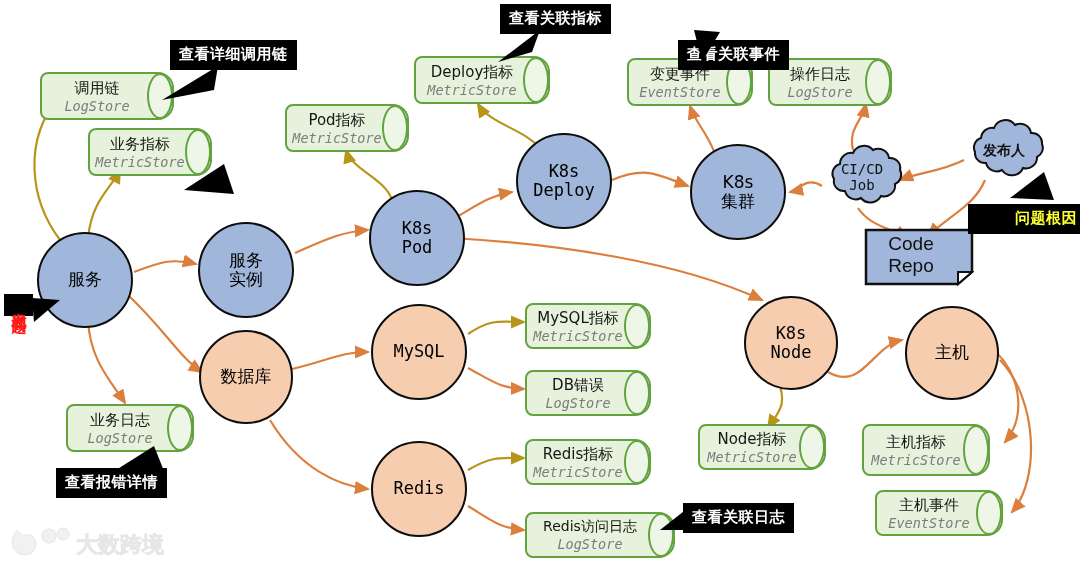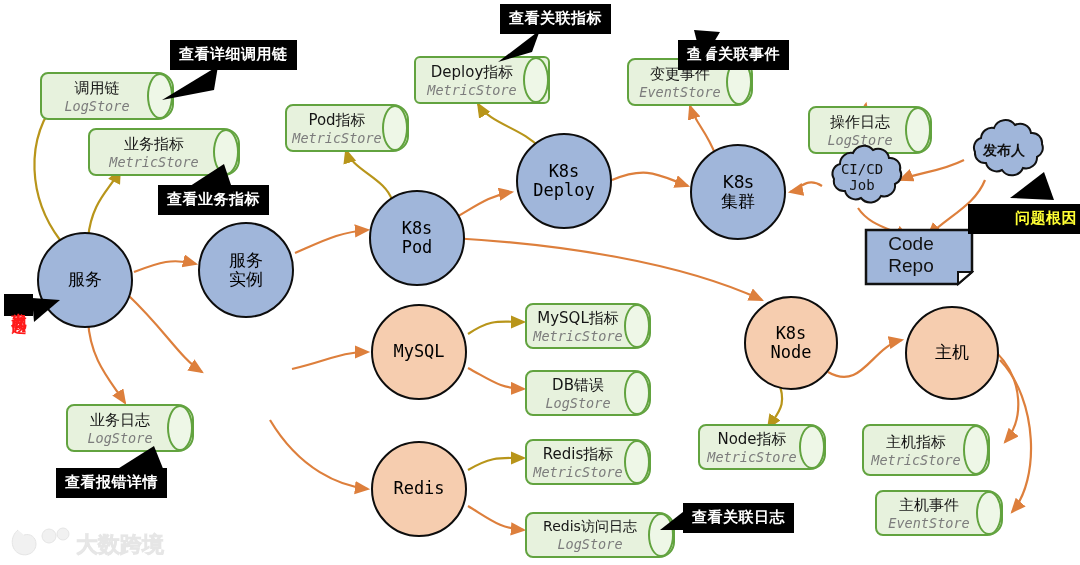--- a/index.html
+++ b/index.html
@@ -121,21 +121,21 @@
   </svg>
 
   <div class="cyl" style="left:40px;top:72px;width:134px;height:48px;">
     <div class="cap"></div>
     <div class="txt">
       <div class="t1 han">调用链</div>
       <div class="t2">LogStore</div>
     </div>
   </div>
 
-  <div class="cyl" style="left:88px;top:128px;width:152px;height:48px;padding-left:33px;">
+  <div class="cyl" style="left:88px;top:128px;width:124px;height:48px;padding-left:33px;">
     <div class="cap"></div>
     <div class="txt">
       <div class="t1 han">业务指标</div>
       <div class="t2">MetricStore</div>
     </div>
   </div>
 
   <div class="cyl" style="left:66px;top:404px;width:128px;height:48px;">
     <div class="cap"></div>
     <div class="txt">
@@ -145,37 +145,37 @@
   </div>
 
   <div class="cyl" style="left:285px;top:104px;width:124px;height:48px;">
     <div class="cap"></div>
     <div class="txt">
       <div class="t1 han">Pod指标</div>
       <div class="t2">MetricStore</div>
     </div>
   </div>
 
-  <div class="cyl" style="left:414px;top:56px;width:136px;height:48px;border-radius:6px;">
+  <div class="cyl" style="left:414px;top:56px;width:136px;height:48px;">
     <div class="cap"></div>
     <div class="txt">
       <div class="t1 han">Deploy指标</div>
       <div class="t2">MetricStore</div>
     </div>
   </div>
 
   <div class="cyl" style="left:627px;top:58px;width:126px;height:48px;">
     <div class="cap"></div>
     <div class="txt">
       <div class="t1 han">变更事件</div>
       <div class="t2">EventStore</div>
     </div>
   </div>
 
-  <div class="cyl" style="left:808px;top:58px;width:124px;height:48px;margin-top:48px;">
+  <div class="cyl" style="left:768px;top:58px;width:124px;height:48px;">
     <div class="cap"></div>
     <div class="txt">
       <div class="t1 han">操作日志</div>
       <div class="t2">LogStore</div>
     </div>
   </div>
 
   <div class="cyl" style="left:525px;top:303px;width:126px;height:46px;">
     <div class="cap"></div>
     <div class="txt">
@@ -249,20 +249,23 @@
   <div class="node circle c-blue" style="left:516px;top:133px;width:96px;height:96px;">
     <span class="lbl mono" style="font-size:17px;">K8s
 Deploy</span>
   </div>
 
   <div class="node circle c-blue" style="left:690px;top:144px;width:96px;height:96px;">
     <span class="lbl han" style="font-size:17px;">K8s
 集群</span>
   </div>
 
+  <div class="node circle c-peach" style="left:199px;top:330px;width:94px;height:94px;">
+    <span class="lbl han" style="font-size:17px;">数据库</span>
+  </div>
 
   <div class="node circle c-peach" style="left:371px;top:304px;width:96px;height:96px;">
     <span class="lbl mono" style="font-size:17px;">MySQL</span>
   </div>
 
   <div class="node circle c-peach" style="left:371px;top:441px;width:96px;height:96px;">
     <span class="lbl mono" style="font-size:17px;">Redis</span>
   </div>
 
   <div class="node circle c-peach" style="left:744px;top:296px;width:94px;height:94px;">
@@ -310,23 +313,20 @@
     <path d="M0,2 L28,4 L2,26 Z" fill="#000"></path>
   </svg>
 
   <div class="callout" style="left:170px;top:40px;">
     <span>查看详细调用链</span>
   </div>
   <svg style="position:absolute;left:160px;top:62px;" width="60" height="40">
     <path d="M58,4 L54,28 L2,38 Z" fill="#000"></path>
   </svg>
 
-  <div class="callout" style="left:158px;top:185px;">
-    <span>查看业务指标</span>
-  </div>
   <svg style="position:absolute;left:176px;top:158px;" width="60" height="40">
     <path d="M58,36 L48,6 L8,32 Z" fill="#000"></path>
   </svg>
 
   <div class="callout" style="left:500px;top:4px;">
     <span>查看关联指标</span>
   </div>
   <svg style="position:absolute;left:496px;top:26px;" width="50" height="40">
     <path d="M44,4 L36,26 L2,36 Z" fill="#000"></path>
   </svg>

